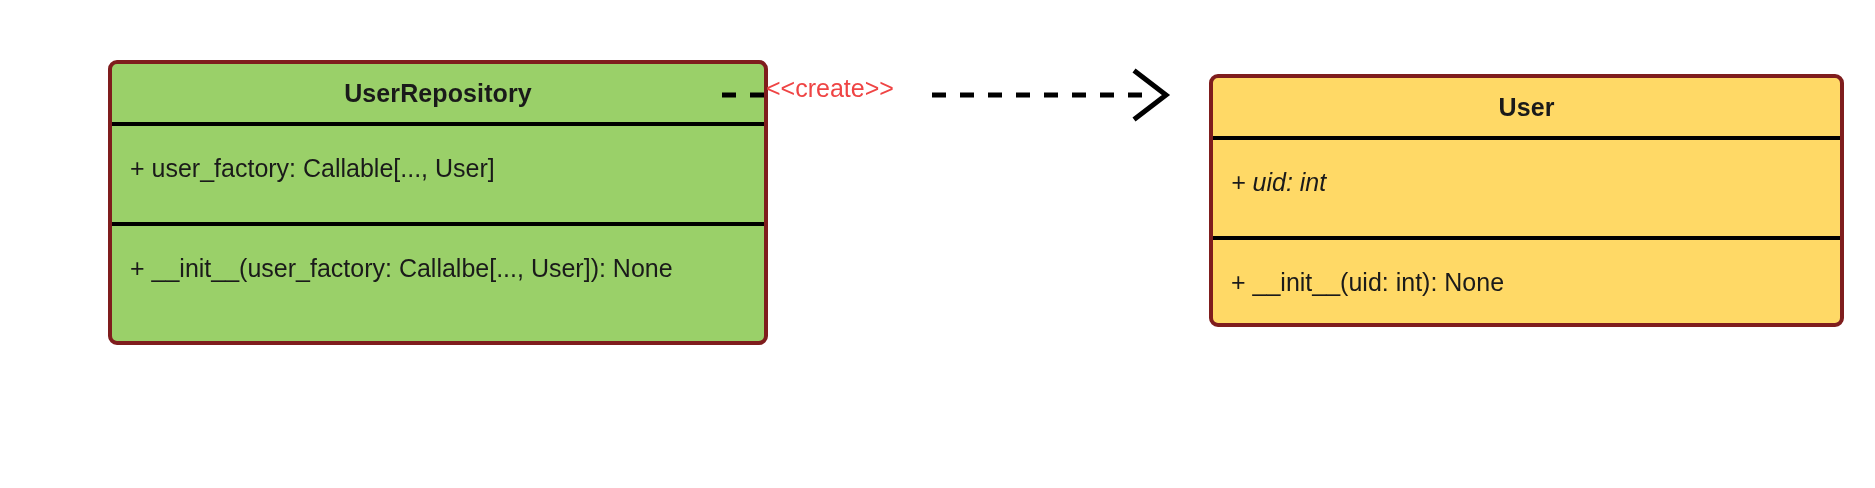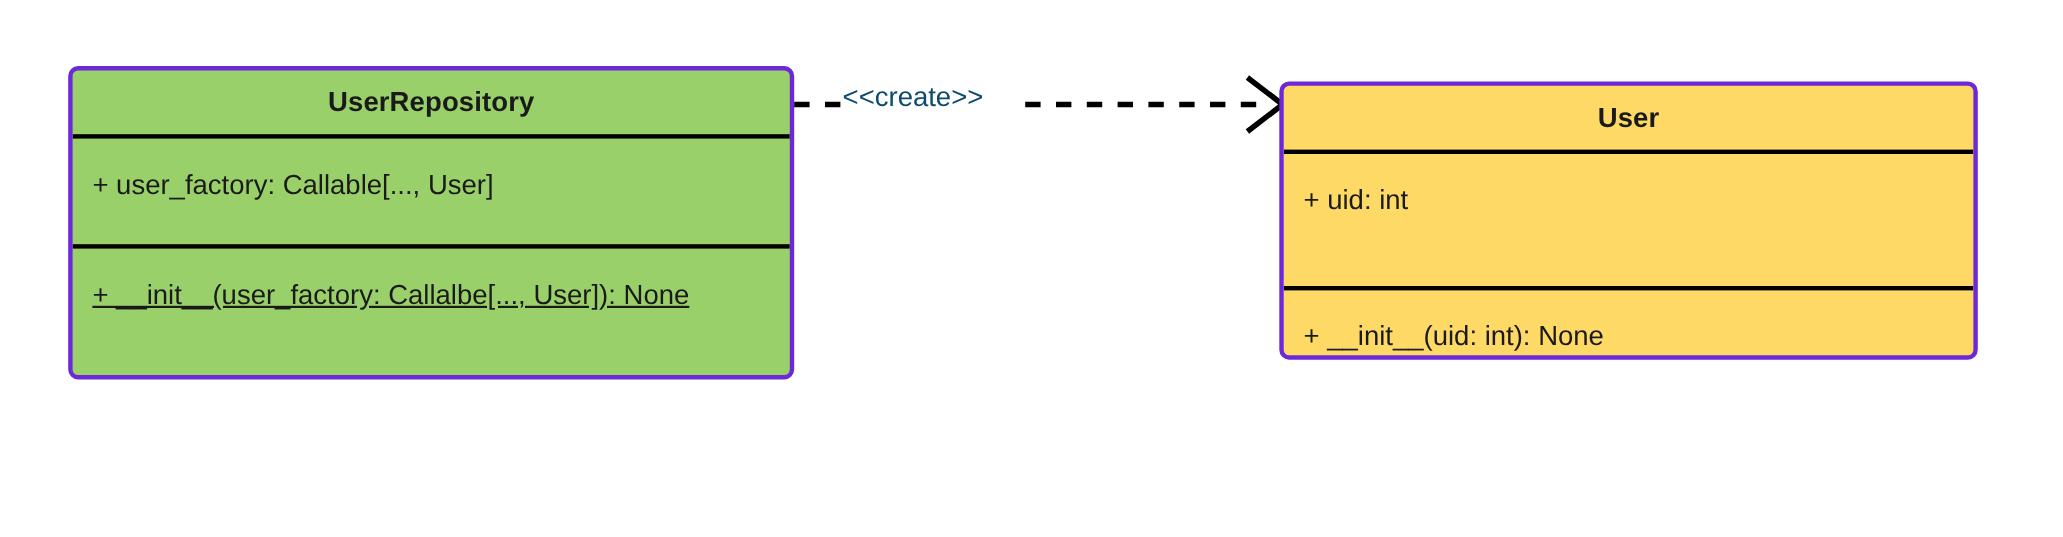--- a/index.html
+++ b/index.html
@@ -18,23 +18,24 @@
     position: relative;
     width: 1875px;
     height: 488px;
     background: #ffffff;
   }
 
   
   .uml-class {
     position: absolute;
     box-sizing: border-box;
-    border: 4px solid #6d28d9;
+    border: 4px solid #7f1d1d;
     border-radius: 9px;
     overflow: hidden;
+    margin-left: 46px;
   }
 
   .uml-class.green { background: #9ad069; }
   .uml-class.yellow { background: #ffd966; }
 
   .class-title {
     box-sizing: border-box;
     height: 58px;
     line-height: 58px;
     text-align: center;
@@ -51,39 +52,39 @@
     font-size: 25px;
     color: #1a1a1a;
   }
 
   .member-line {
     line-height: 40px;
     white-space: pre;
   }
 
   .compartment-attrs-green { height: 100px; }
-  .compartment-ops-green   { height: 135px; text-decoration: underline; }
-  .compartment-attrs-yellow { height: 124px; }
+  .compartment-ops-green   { height: 135px; }
+  .compartment-attrs-yellow { height: 100px; font-style: italic; }
   .compartment-ops-yellow   { height: 66px; }
 
   
   #dependency {
     position: absolute;
     left: 716px;
     top: 60px;
     width: 460px;
     height: 70px;
   }
 
   .dep-label {
     position: absolute;
     left: 766px;
     top: 74px;
     font-size: 25px;
-    color: #0c4a6e;
+    color: #ef4444;
     white-space: pre;
   }
 </style>
 </head>
 <body>
 
 <div id="canvas">
 
   <div class="uml-class green" id="class-user-repository" style="left:62px; top:60px; width:660px; height:285px;">
 

